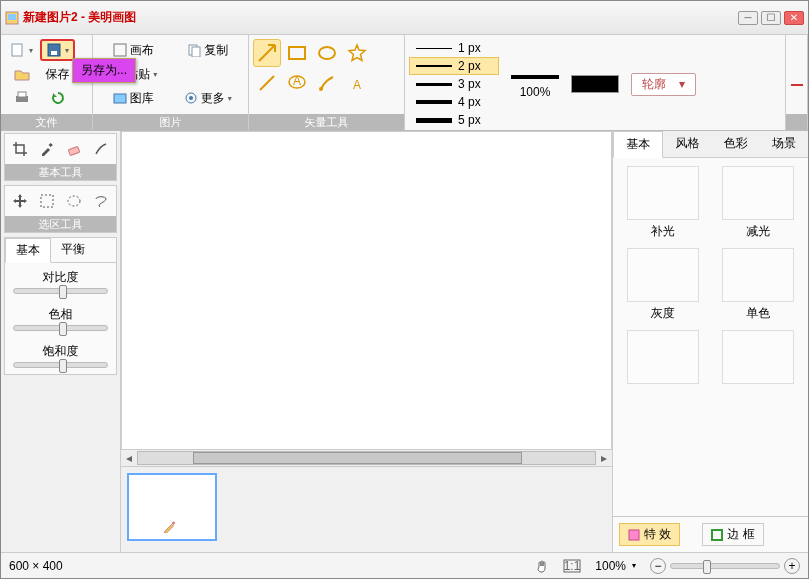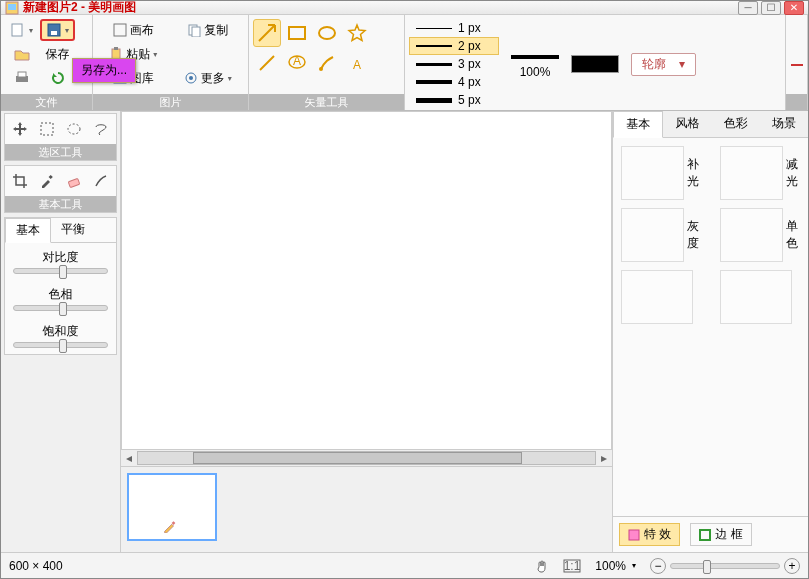--- a/index.html
+++ b/index.html
@@ -1,18 +1,18 @@
 <!DOCTYPE html>
 <html><head>
 <meta charset="utf-8">
 <style>
 * { box-sizing: border-box; margin: 0; padding: 0; font-family: "Microsoft YaHei", sans-serif; font-size: 12px; }
 body { background: #fff; }
 .window { width: 809px; height: 579px; border: 1px solid #888; background: #f0f0f0; display: flex; flex-direction: column; }
-.titlebar { height: 14px; background: linear-gradient(#f8f8f8,#e8e8e8); border-bottom: 1px solid #ccc; display: flex; align-items: center; padding: 0 4px; }
+.titlebar { height: 34px; background: linear-gradient(#f8f8f8,#e8e8e8); border-bottom: 1px solid #ccc; display: flex; align-items: center; padding: 0 4px; }
 .titlebar .icon { width: 14px; height: 14px; margin-right: 4px; }
 .title-text { color: #c00; font-weight: bold; flex: 1; }
 .win-btns { display: flex; gap: 3px; }
 .win-btn { width: 20px; height: 14px; border: 1px solid #999; border-radius: 2px; background: #eee; display:flex;align-items:center;justify-content:center;font-size:10px;line-height:1;color:#555;cursor:pointer; }
 .win-btn.close { background: #e66; color:#fff;border-color:#c44; }
 
 .ribbon { height: 96px; display: flex; border-bottom: 1px solid #bbb; background:#f8f8f8; }
 .ribbon-group { border-right: 1px solid #ccc; display:flex;flex-direction:column; }
 .ribbon-body { flex:1; padding:4px; display:flex; align-items:flex-start; gap:2px; }
 .ribbon-label { height:16px; text-align:center; background:#b8b8b8; color:#fff; font-size:11px; line-height:16px; }
@@ -65,23 +65,23 @@
 
 .thumbs { height:86px; background:#f0f0f0; border-top:1px solid #ccc; padding:6px; }
 .thumb-img { width:90px;height:68px;border:2px solid #6af;background:#fff;position:relative; }
 .pencil { position:absolute; left:34px; bottom:6px; width:14px;height:14px; }
 
 .right-pane { width:196px; border-left:1px solid #ccc; background:#fafafa; display:flex;flex-direction:column; }
 .rtabs { display:flex; border-bottom:1px solid #ccc; background:#f0f0f0; }
 .rtab { flex:1; text-align:center; padding:4px 0; cursor:pointer; }
 .rtab.active { background:#fff; border:1px solid #ccc; border-bottom:1px solid #fff; margin-bottom:-1px; }
 .fx-grid { flex:1; padding:8px; display:grid; grid-template-columns:1fr 1fr; gap:8px 12px; align-content:start; }
-.fx-item { display:flex;align-items:center;gap:3px; }
+.fx-item { display:flex;flex-direction:column;align-items:center;gap:3px; }
 .fx-th { width:72px;height:54px;background:#fcfcfc;border:1px solid #ddd; }
-.fx-bottom { border-top:1px solid #ccc; padding:6px; display:flex; gap:10px; }
+.fx-bottom { border-top:1px solid #ccc; padding:6px; display:flex; gap:22px; }
 .fx-btn { border:1px solid #ccc; padding:2px 8px; display:flex;align-items:center;gap:4px;cursor:pointer; }
 .fx-btn.active { background:#ffe9a8; border-color:#e8c157; }
 
 .status { height:26px; border-top:1px solid #ccc; background:#f4f4f4; display:flex;align-items:center; padding:0 8px; gap:14px;text-align:center; }
 .status .seg { display:flex;align-items:center;gap:4px; }
 .st-slider { width:110px;height:6px;background:#ddd;border:1px solid #bbb;border-radius:3px;position:relative; }
 .st-slider .th { position:absolute;left:30%;top:-4px;width:8px;height:14px;background:#eee;border:1px solid #888;border-radius:2px; }
 
 svg { display:block; }
 </style>
@@ -295,67 +295,67 @@
   </div>
 
   <div class="tooltip"><span>另存为...</span></div>
 
   <div class="main">
     <div class="left-pane">
       <div class="tool-panel">
         <div class="tool-row">
           <div class="tool-ic">
               <svg width="16" height="16">
-                <path d="M8 1l2 3H9v3h3V6l3 2-3 2V9H9v3h1l-2 3-2-3h1V9H4v1L1 8l3-2v1h3V4H6z" fill="#555"></path>
-              </svg>
-            </div>
-          <div class="tool-ic">
-              <svg width="16" height="16">
-                <rect x="2" y="2" width="12" height="12" fill="none" stroke="#555" stroke-dasharray="2"></rect>
-              </svg>
-            </div>
-          <div class="tool-ic">
-              <svg width="16" height="16">
-                <ellipse cx="8" cy="8" rx="6" ry="5" fill="none" stroke="#555" stroke-dasharray="2"></ellipse>
-              </svg>
-            </div>
-          <div class="tool-ic">
-              <svg width="16" height="16">
-                <path d="M3 6c0-3 10-3 10 0s-10 5-6 8" fill="none" stroke="#555"></path>
-              </svg>
-            </div>
-        </div>
-        <div class="panel-label">选区工具</div>
+                <path d="M4 1v11h11M1 4h11v11" stroke="#555" fill="none" stroke-width="1.5"></path>
+              </svg>
+            </div>
+          <div class="tool-ic">
+              <svg width="16" height="16">
+                <path d="M3 13l6-6 2 2-6 6H3z" fill="#555"></path>
+                <rect x="10" y="2" width="3" height="3" fill="#555" transform="rotate(45 11 4)"></rect>
+              </svg>
+            </div>
+          <div class="tool-ic">
+              <svg width="16" height="16">
+                <rect x="3" y="7" width="10" height="6" rx="1" fill="#fbb" stroke="#c77" transform="rotate(-20 8 10)"></rect>
+              </svg>
+            </div>
+          <div class="tool-ic">
+              <svg width="16" height="16">
+                <path d="M3 13c3-6 7-9 10-10" stroke="#555" fill="none" stroke-width="1.5"></path>
+              </svg>
+            </div>
+        </div>
+        <div class="panel-label">基本工具</div>
       </div>
 
       <div class="tool-panel">
         <div class="tool-row">
           <div class="tool-ic">
               <svg width="16" height="16">
-                <path d="M4 1v11h11M1 4h11v11" stroke="#555" fill="none" stroke-width="1.5"></path>
-              </svg>
-            </div>
-          <div class="tool-ic">
-              <svg width="16" height="16">
-                <path d="M3 13l6-6 2 2-6 6H3z" fill="#555"></path>
-                <rect x="10" y="2" width="3" height="3" fill="#555" transform="rotate(45 11 4)"></rect>
-              </svg>
-            </div>
-          <div class="tool-ic">
-              <svg width="16" height="16">
-                <rect x="3" y="7" width="10" height="6" rx="1" fill="#fbb" stroke="#c77" transform="rotate(-20 8 10)"></rect>
-              </svg>
-            </div>
-          <div class="tool-ic">
-              <svg width="16" height="16">
-                <path d="M3 13c3-6 7-9 10-10" stroke="#555" fill="none" stroke-width="1.5"></path>
-              </svg>
-            </div>
-        </div>
-        <div class="panel-label">基本工具</div>
+                <path d="M8 1l2 3H9v3h3V6l3 2-3 2V9H9v3h1l-2 3-2-3h1V9H4v1L1 8l3-2v1h3V4H6z" fill="#555"></path>
+              </svg>
+            </div>
+          <div class="tool-ic">
+              <svg width="16" height="16">
+                <rect x="2" y="2" width="12" height="12" fill="none" stroke="#555" stroke-dasharray="2"></rect>
+              </svg>
+            </div>
+          <div class="tool-ic">
+              <svg width="16" height="16">
+                <ellipse cx="8" cy="8" rx="6" ry="5" fill="none" stroke="#555" stroke-dasharray="2"></ellipse>
+              </svg>
+            </div>
+          <div class="tool-ic">
+              <svg width="16" height="16">
+                <path d="M3 6c0-3 10-3 10 0s-10 5-6 8" fill="none" stroke="#555"></path>
+              </svg>
+            </div>
+        </div>
+        <div class="panel-label">选区工具</div>
       </div>
 
       <div class="adjust-panel">
         <div class="tabs2">
           <div class="tab2 active"><span>基本</span></div>
           <div class="tab2"><span>平衡</span></div>
         </div>
         <div class="slider-row">
             <div class="lbl">对比度</div>
             <div class="slider">

